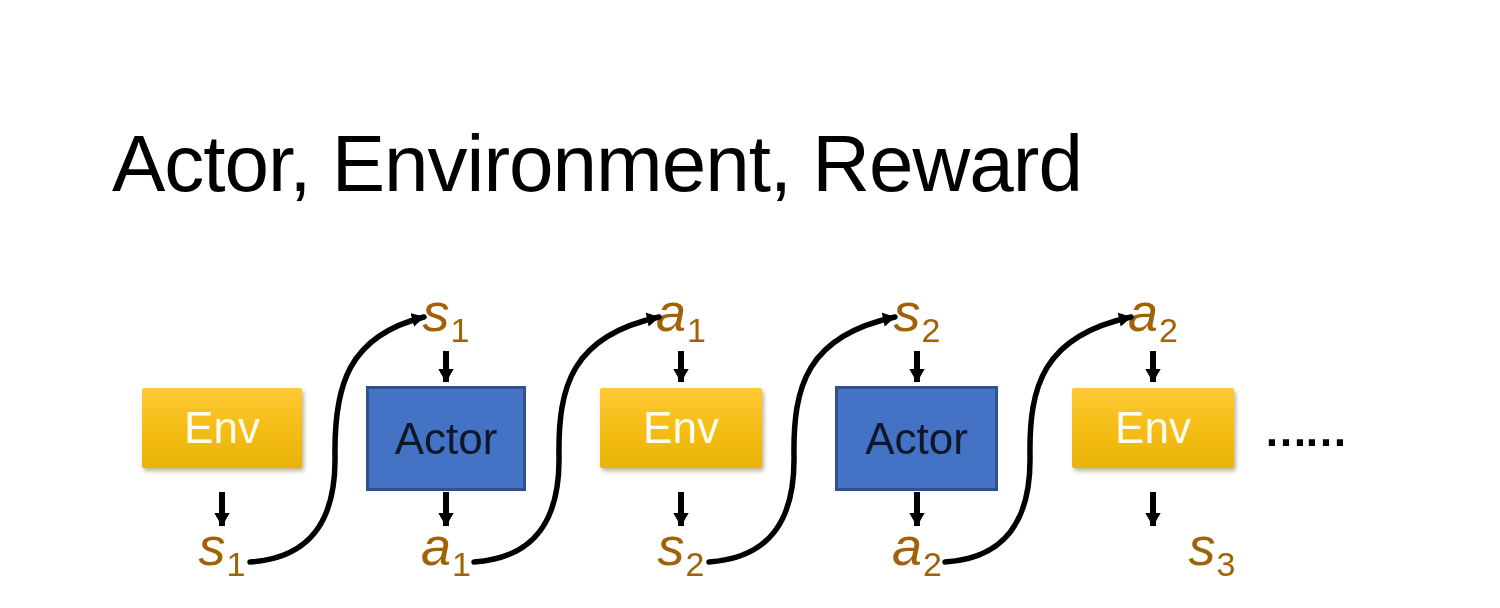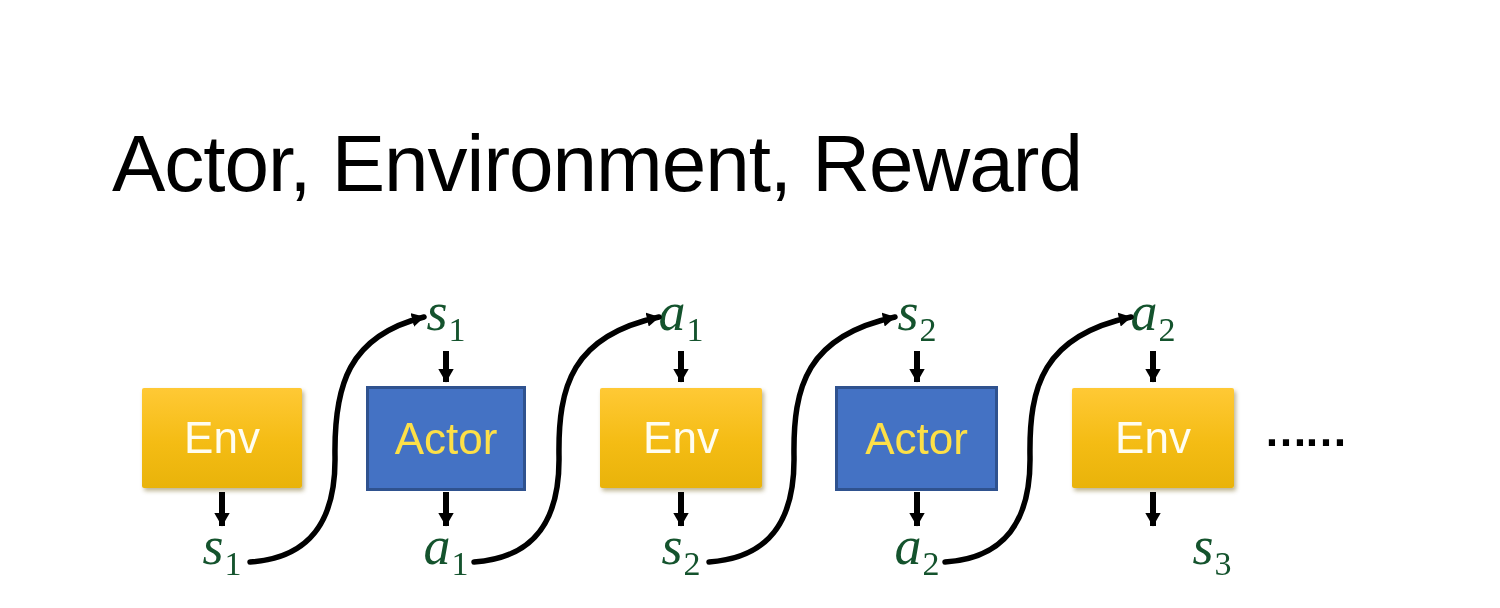--- a/index.html
+++ b/index.html
@@ -11,38 +11,38 @@
   .slide-title {
     position:absolute; left:112px; top:122px;
     font-size:80px; font-weight:300; letter-spacing:-1px;
     color:#000000; white-space:nowrap; line-height:1.05;
   }
   .box {
     position:absolute; display:flex; align-items:center; justify-content:center;
     font-size:44px; font-weight:300; line-height:1;
   }
   .box.env {
-    top:388px; height:100px;
+    top:388px; height:80px;
     background:linear-gradient(180deg, #FFC935 0%, #F4BC14 55%, #E9B30A 100%);
     border-radius:2px;
     box-shadow:2px 3px 4px rgba(110,90,15,0.45);
     color:#FFFDF0;
   }
   .box.actor {
     top:386px; height:105px;
     background:#4472C4;
     border:3px solid #2F528F;
     box-sizing:border-box;
-    color:#fde047;
+    color:#0f172a;
   }
   .mlabel {
     position:absolute; transform:translateX(-50%);
-    font-family:Liberation Serif, serif;
+    font-family:Liberation Sans, sans-serif;
     font-style:italic; font-size:54px; line-height:52px;
-    color:#14532d; white-space:nowrap;text-align:right;
+    color:#a16207; white-space:nowrap;text-align:right;
   }
   .mlabel .sub {
     font-style:normal; font-size:34px;
     position:relative; top:11px; margin-left:1px;
   }
   .mlabel.top-row   { top:286px; }
   .mlabel.bottom-row{ top:520px; }
   .arrows { position:absolute; left:0; top:0; pointer-events:none; }
   .ellipsis {
     position:absolute; left:1264px; top:406px;

